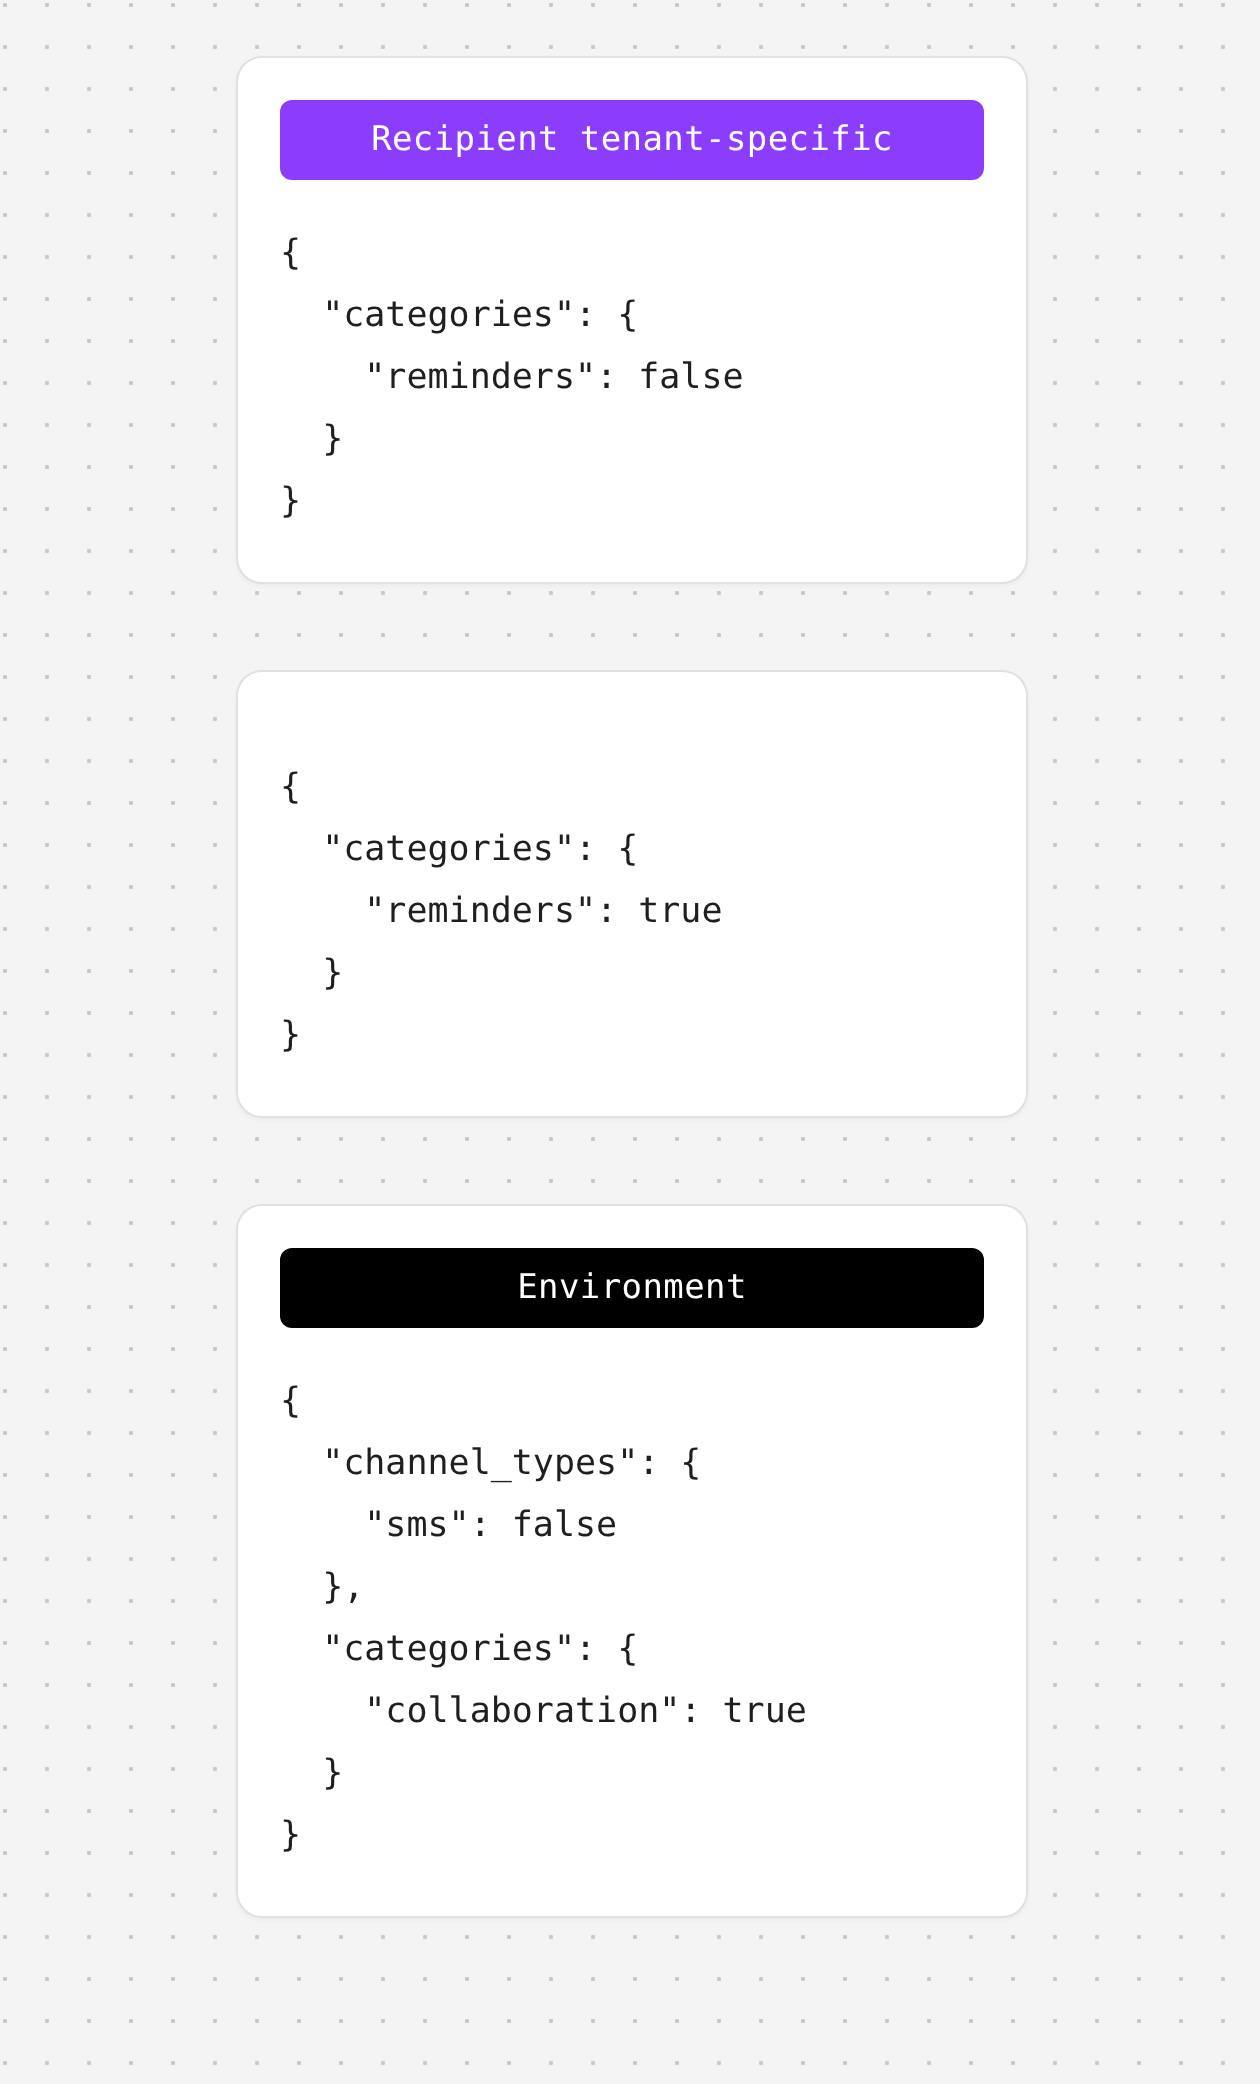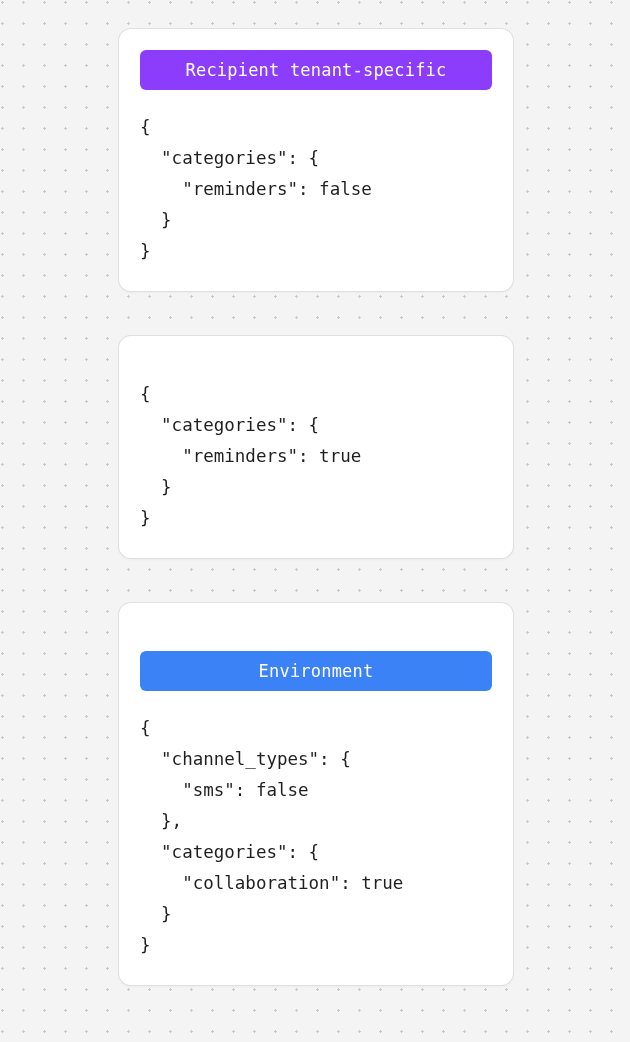--- a/index.html
+++ b/index.html
@@ -78,21 +78,21 @@
 
   <div class="card">
     <pre class="card-code">{
   "categories": {
     "reminders": true
   }
 }</pre>
   </div>
 
   <div class="card">
-    <div class="card-badge" style="background-color: #3b82f6; margin-top: 27px;">Environment</div>
+    <div class="card-badge" style="background-color: #000000;">Environment</div>
     <pre class="card-code">{
   "channel_types": {
     "sms": false
   },
   "categories": {
     "collaboration": true
   }
 }</pre>
   </div>
 

